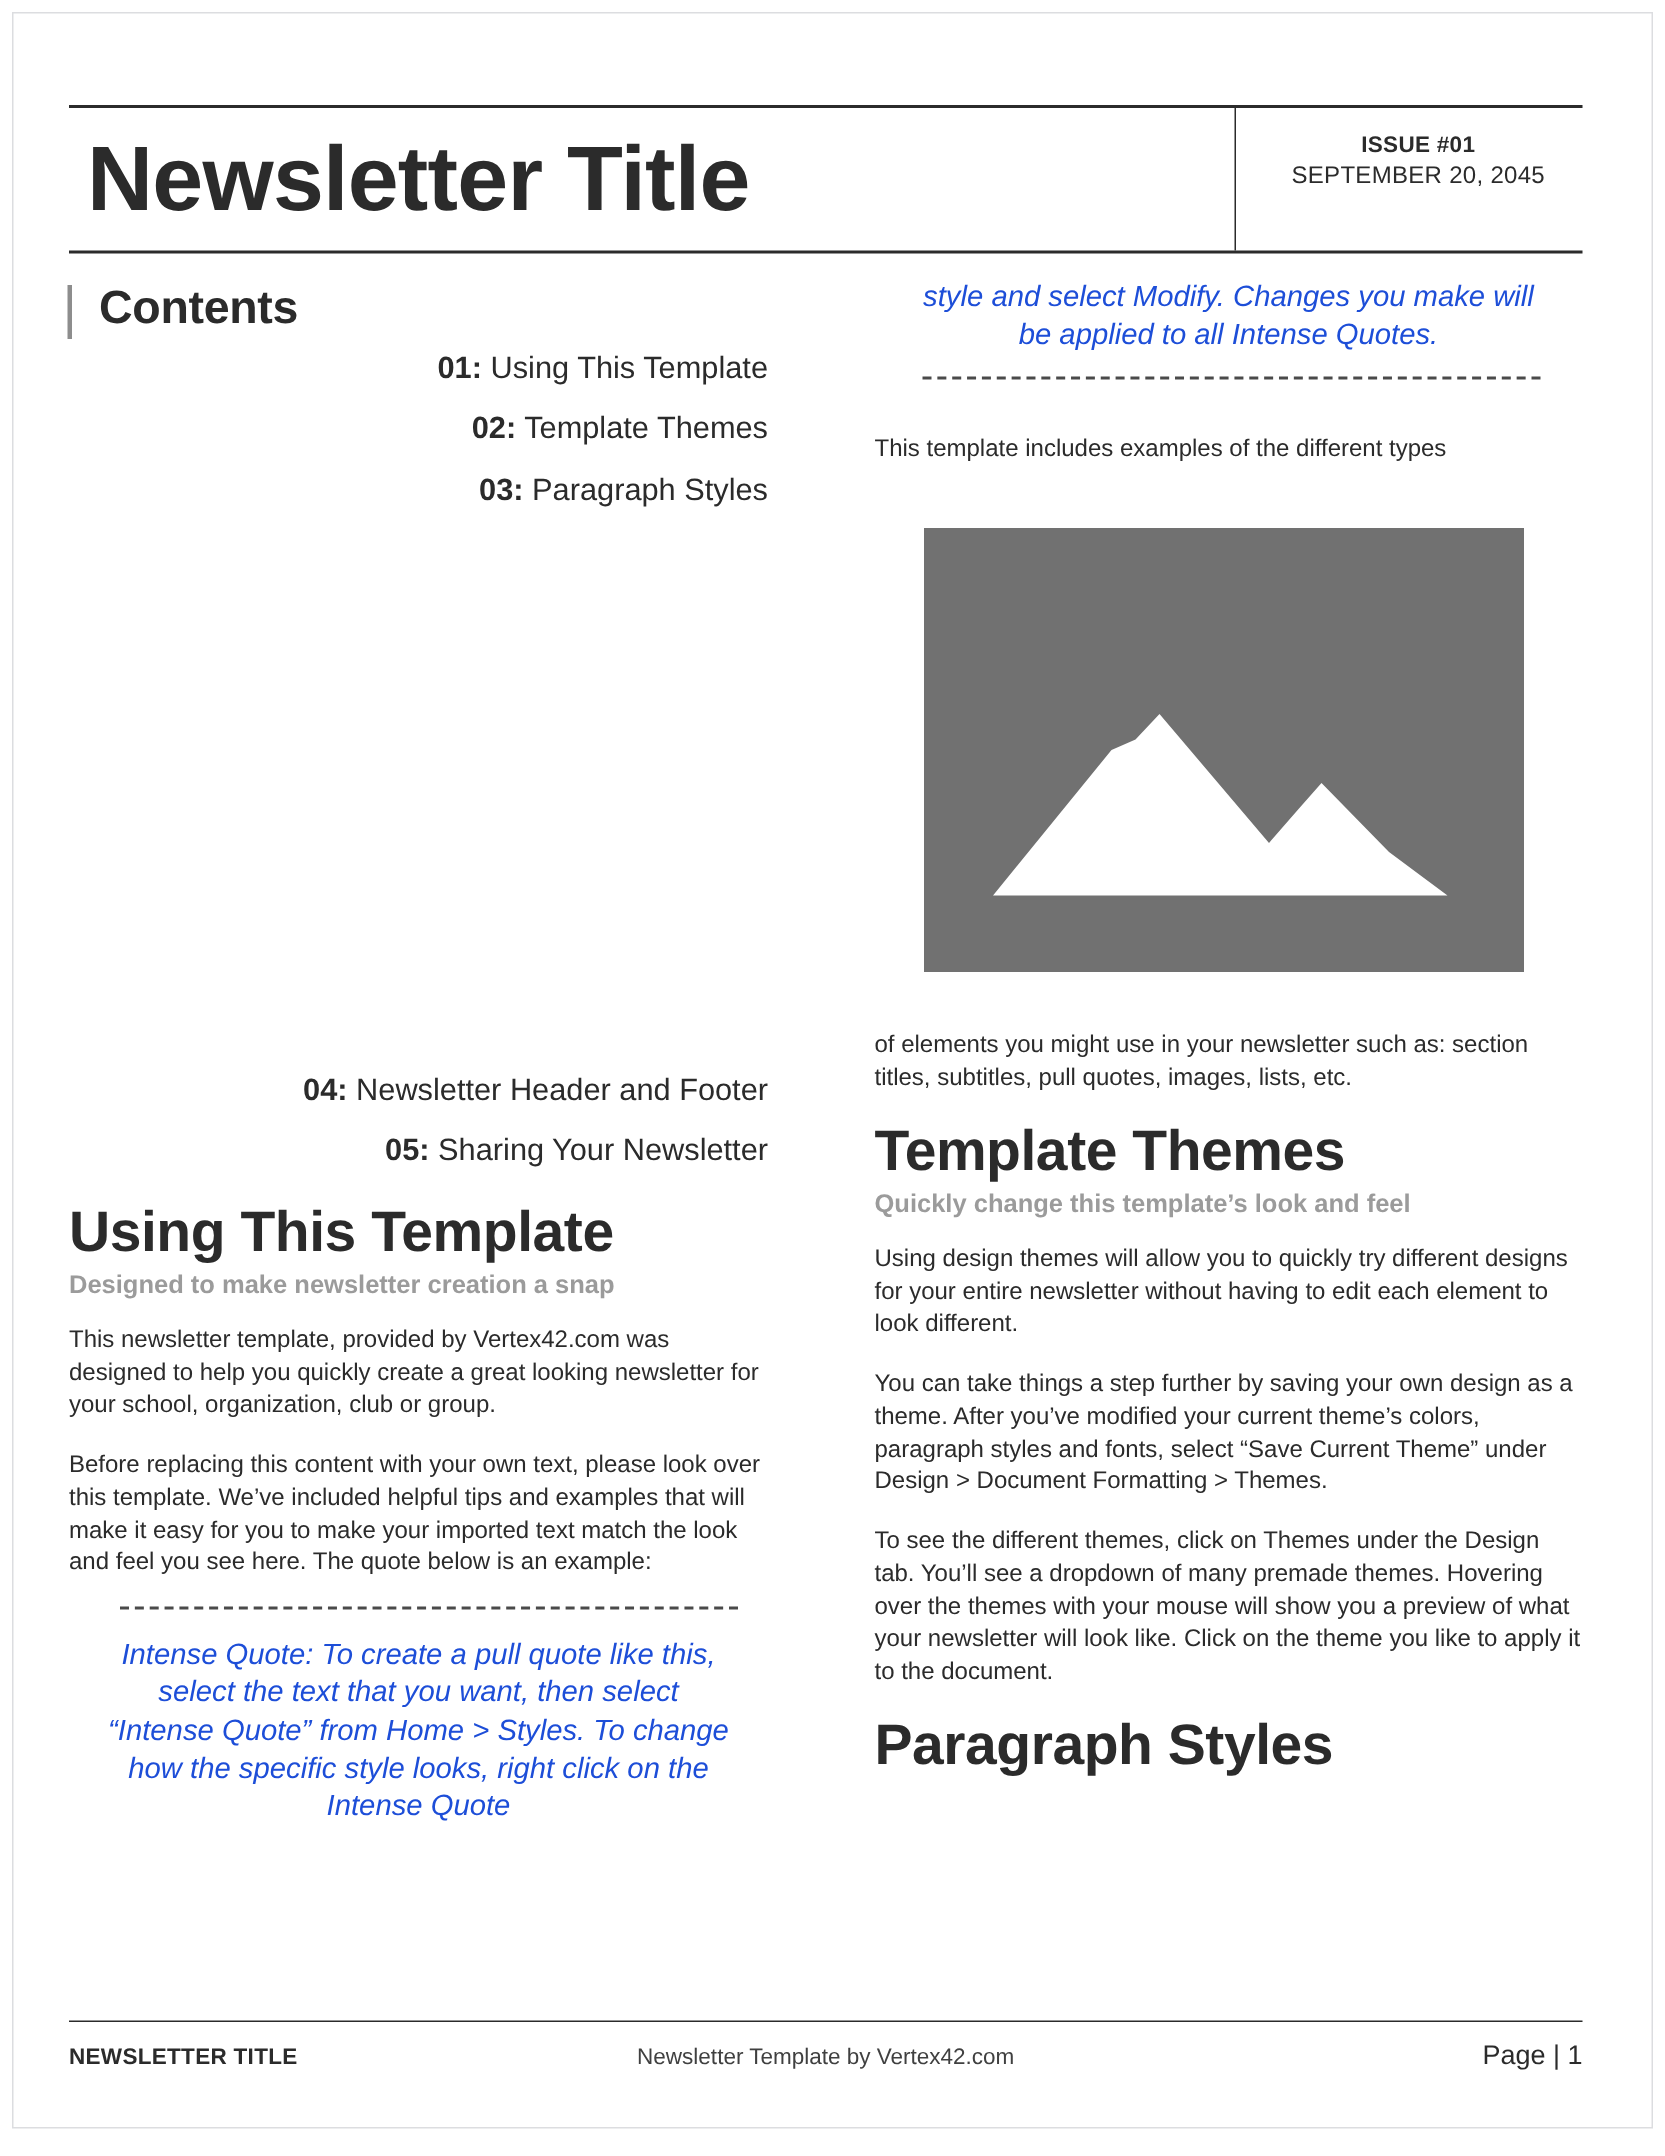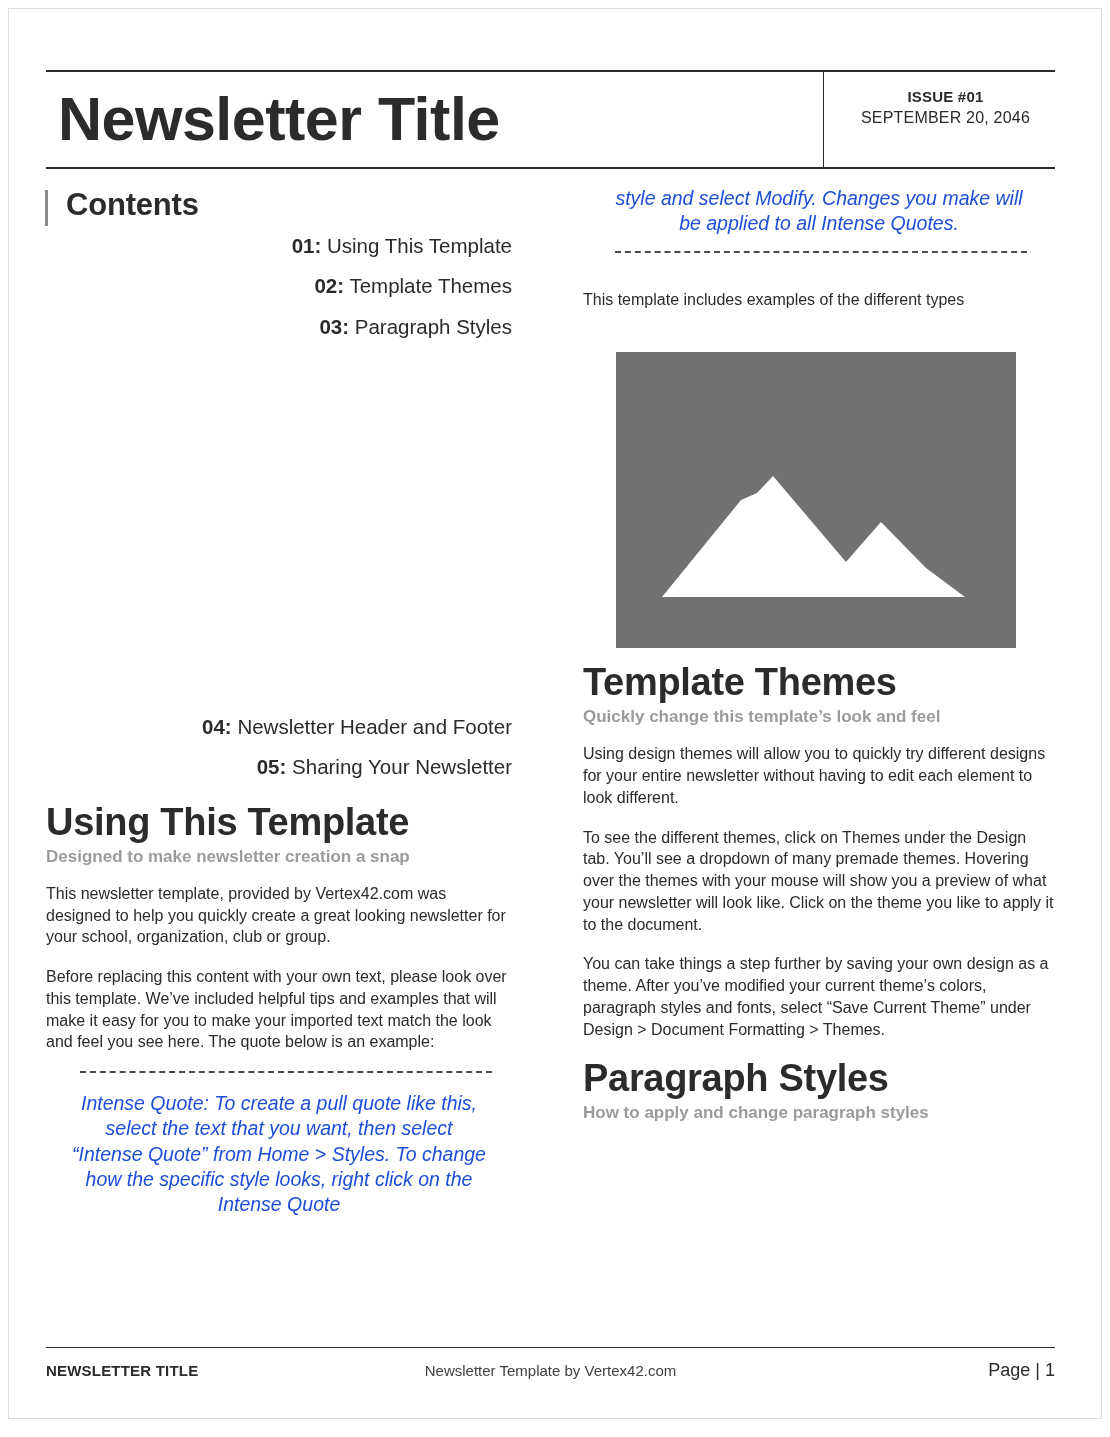--- a/index.html
+++ b/index.html
@@ -263,21 +263,21 @@
 <div class="page">
 
   <div class="page-border"></div>
 
   <div class="masthead">
     <div class="masthead-inner">
       <div class="masthead-title">Newsletter Title</div>
       <div class="masthead-divider"></div>
       <div class="masthead-meta">
         <div class="issue-no">ISSUE #01</div>
-        <div class="issue-date">SEPTEMBER 20, 2046</div>
+        <div class="issue-date">SEPTEMBER 20, 2045</div>
       </div>
     </div>
   </div>
 
   <div class="col-left">
 
     <div class="contents-head-wrap">
       <div class="contents-cursor"></div>
       <h2 class="contents-head">Contents</h2>
     </div>
@@ -325,30 +325,30 @@
     <hr class="dash-rule dash-right">
 
     <p class="body-p" style="margin-top:36px;">This template includes examples of the different types</p>
 
     <div class="img-ph">
       <svg viewBox="0 0 400 296" preserveAspectRatio="none">
         <polygon points="46,245 125,148 141,141 157,124 230,210 250,187 265,170 310,216 349,245" fill="#ffffff"></polygon>
       </svg>
     </div>
 
+    <p class="body-p" style="margin-top:38px;">of elements you might use in your newsletter such as: section titles, subtitles, pull quotes, images, lists, etc.</p>
 
     <h1 class="sec-title" style="margin-top:14px;">Template Themes</h1>
     <div class="sec-sub">Quickly change this template’s look and feel</div>
 
     <p class="body-p">Using design themes will allow you to quickly try different designs for your entire newsletter without having to edit each element to look different.</p>
+    <p class="body-p">You can take things a step further by saving your own design as a theme. After you’ve modified your current theme’s colors, paragraph styles and fonts, select “Save Current Theme” under Design &gt; Document Formatting &gt; Themes.</p>
     <p class="body-p">To see the different themes, click on Themes under the Design tab. You’ll see a dropdown of many premade themes. Hovering over the themes with your mouse will show you a preview of what your newsletter will look like. Click on the theme you like to apply it to the document.</p>
-    <p class="body-p">You can take things a step further by saving your own design as a theme. After you’ve modified your current theme’s colors, paragraph styles and fonts, select “Save Current Theme” under Design &gt; Document Formatting &gt; Themes.</p>
 
     <h1 class="sec-title" style="margin-top:14px;">Paragraph Styles</h1>
-    <div class="sec-sub">How to apply and change paragraph styles</div>
 
   </div>
 
   <div class="footer">
     <div class="footer-left">NEWSLETTER TITLE</div>
     <div class="footer-center">Newsletter Template by Vertex42.com</div>
     <div class="footer-right">Page | 1</div>
   </div>
 
 </div>

